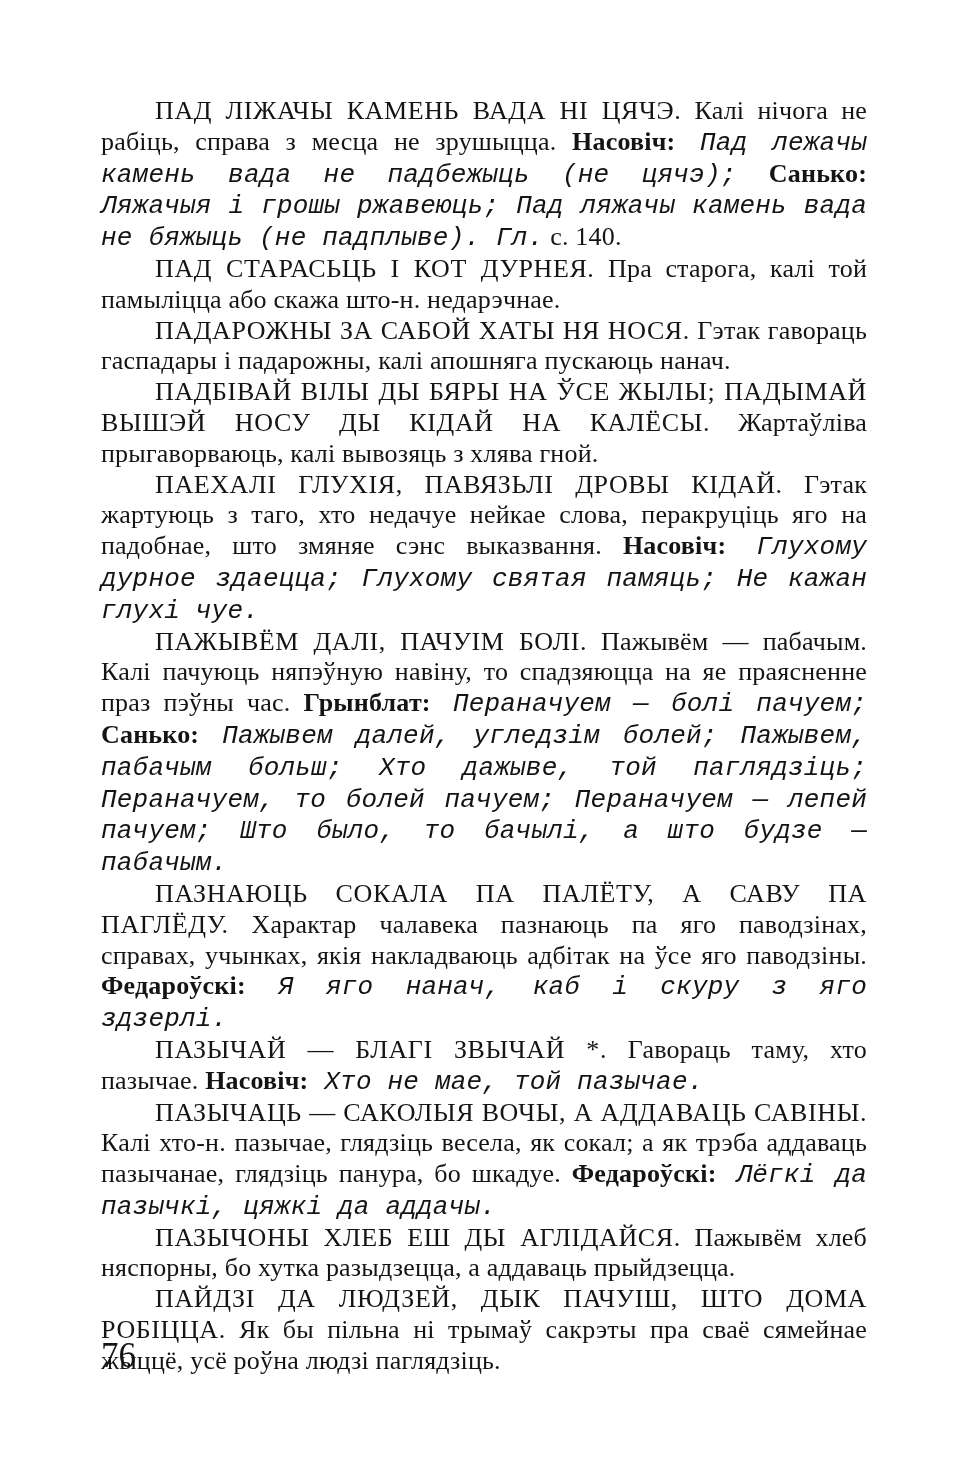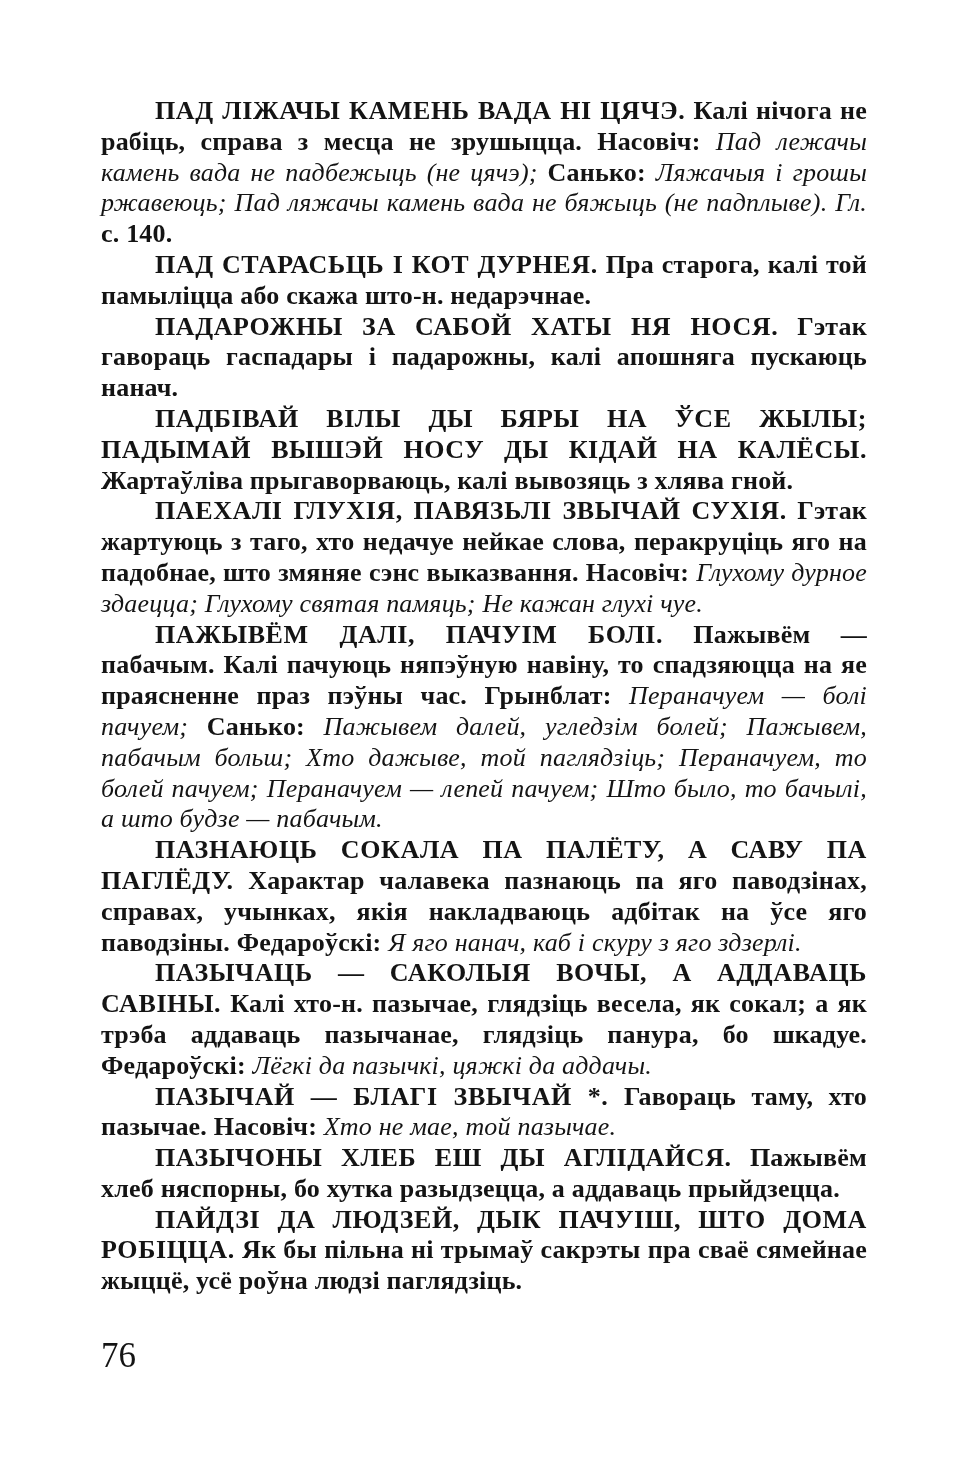--- a/index.html
+++ b/index.html
@@ -25,51 +25,52 @@
     font-size: 26px;
     line-height: 30.8px;
     letter-spacing: 0.2px;
   }
   p.entry {
     margin: 0;
     padding: 0;
     text-indent: 54px;
   }
   .run-headword {
-    font-weight: bold;
+    font-weight: normal;
     letter-spacing: 0.6px;
   }
   .run-plain {
-    font-weight: bold;
+    font-weight: normal;
   }
   .run-bold {
     font-weight: bold;
   }
   .run-italic {
     font-style: italic;
+    font-family: Liberation Mono, monospace;
   }
   .page-number {
     position: absolute;
     left: 101px;
     top: 1340px;
     font-size: 35px;
     line-height: 31px;
   }
 </style>
 </head>
 <body>
 
 <div class="page">
   <div class="text-block">
       <p class="entry"><span class="run-headword">ПАД ЛІЖАЧЫ КАМЕНЬ ВАДА НІ ЦЯЧЭ.</span><span class="run-plain"> Калі нічога не рабіць, справа з месца не зрушыцца. </span><span class="run-bold">Насовіч:</span><span class="run-italic"> Пад лежачы камень вада не падбежыць (не цячэ); </span><span class="run-bold">Санько:</span><span class="run-italic"> Ляжачыя і грошы ржавеюць; Пад ляжачы камень вада не бяжыць (не падплыве). Гл.</span><span class="run-plain"> с. 140.</span></p>
       <p class="entry"><span class="run-headword">ПАД СТАРАСЬЦЬ І КОТ ДУРНЕЯ.</span><span class="run-plain"> Пра старога, калі той памыліцца або скажа што-н. недарэчнае.</span></p>
       <p class="entry"><span class="run-headword">ПАДАРОЖНЫ ЗА САБОЙ ХАТЫ НЯ НОСЯ.</span><span class="run-plain"> Гэтак гавораць гаспадары і падарожны, калі апошняга пускаюць нанач.</span></p>
       <p class="entry"><span class="run-headword">ПАДБІВАЙ ВІЛЫ ДЫ БЯРЫ НА ЎСЕ ЖЫЛЫ; ПАДЫМАЙ ВЫШЭЙ НОСУ ДЫ КІДАЙ НА КАЛЁСЫ.</span><span class="run-plain"> Жартаўліва прыгаворваюць, калі вывозяць з хлява гной.</span></p>
-      <p class="entry"><span class="run-headword">ПАЕХАЛІ ГЛУХІЯ, ПАВЯЗЬЛІ ЗВЫЧАЙ СУХІЯ.</span><span class="run-plain"> Гэтак жартуюць з таго, хто недачуе нейкае слова, перакруціць яго на падобнае, што змяняе сэнс выказвання. </span><span class="run-bold">Насовіч:</span><span class="run-italic"> Глухому дурное здаецца; Глухому святая памяць; Не кажан глухі чуе.</span></p>
+      <p class="entry"><span class="run-headword">ПАЕХАЛІ ГЛУХІЯ, ПАВЯЗЬЛІ ДРОВЫ КІДАЙ.</span><span class="run-plain"> Гэтак жартуюць з таго, хто недачуе нейкае слова, перакруціць яго на падобнае, што змяняе сэнс выказвання. </span><span class="run-bold">Насовіч:</span><span class="run-italic"> Глухому дурное здаецца; Глухому святая памяць; Не кажан глухі чуе.</span></p>
       <p class="entry"><span class="run-headword">ПАЖЫВЁМ ДАЛІ, ПАЧУІМ БОЛІ.</span><span class="run-plain"> Пажывём — пабачым. Калі пачуюць няпэўную навіну, то спадзяюцца на яе праясненне праз пэўны час. </span><span class="run-bold">Грынблат:</span><span class="run-italic"> Пераначуем — болі пачуем; </span><span class="run-bold">Санько:</span><span class="run-italic"> Пажывем далей, угледзім болей; Пажывем, пабачым больш; Хто дажыве, той паглядзіць; Пераначуем, то болей пачуем; Пераначуем — лепей пачуем; Што было, то бачылі, а што будзе — пабачым.</span></p>
       <p class="entry"><span class="run-headword">ПАЗНАЮЦЬ СОКАЛА ПА ПАЛЁТУ, А САВУ ПА ПАГЛЁДУ.</span><span class="run-plain"> Характар чалавека пазнаюць па яго паводзінах, справах, учынках, якія накладваюць адбітак на ўсе яго паводзіны. </span><span class="run-bold">Федароўскі:</span><span class="run-italic"> Я яго нанач, каб і скуру з яго здзерлі.</span></p>
+      <p class="entry"><span class="run-headword">ПАЗЫЧАЙ — БЛАГІ ЗВЫЧАЙ *.</span><span class="run-plain"> Гавораць таму, хто пазычае. </span><span class="run-bold">Насовіч:</span><span class="run-italic"> Хто не мае, той пазычае.</span></p>
       <p class="entry"><span class="run-headword">ПАЗЫЧАЦЬ — САКОЛЫЯ ВОЧЫ, А АДДАВАЦЬ САВІНЫ.</span><span class="run-plain"> Калі хто-н. пазычае, глядзіць весела, як сокал; а як трэба аддаваць пазычанае, глядзіць панура, бо шкадуе. </span><span class="run-bold">Федароўскі:</span><span class="run-italic"> Лёгкі да пазычкі, цяжкі да аддачы.</span></p>
-      <p class="entry"><span class="run-headword">ПАЗЫЧАЙ — БЛАГІ ЗВЫЧАЙ *.</span><span class="run-plain"> Гавораць таму, хто пазычае. </span><span class="run-bold">Насовіч:</span><span class="run-italic"> Хто не мае, той пазычае.</span></p>
       <p class="entry"><span class="run-headword">ПАЗЫЧОНЫ ХЛЕБ ЕШ ДЫ АГЛІДАЙСЯ.</span><span class="run-plain"> Пажывём хлеб няспорны, бо хутка разыдзецца, а аддаваць прыйдзецца.</span></p>
       <p class="entry"><span class="run-headword">ПАЙДЗІ ДА ЛЮДЗЕЙ, ДЫК ПАЧУІШ, ШТО ДОМА РОБІЦЦА.</span><span class="run-plain"> Як бы пільна ні трымаў сакрэты пра сваё сямейнае жыццё, усё роўна людзі паглядзіць.</span></p>
     </div>
   <div class="page-number">76</div>
 </div>
 
 </body></html>

